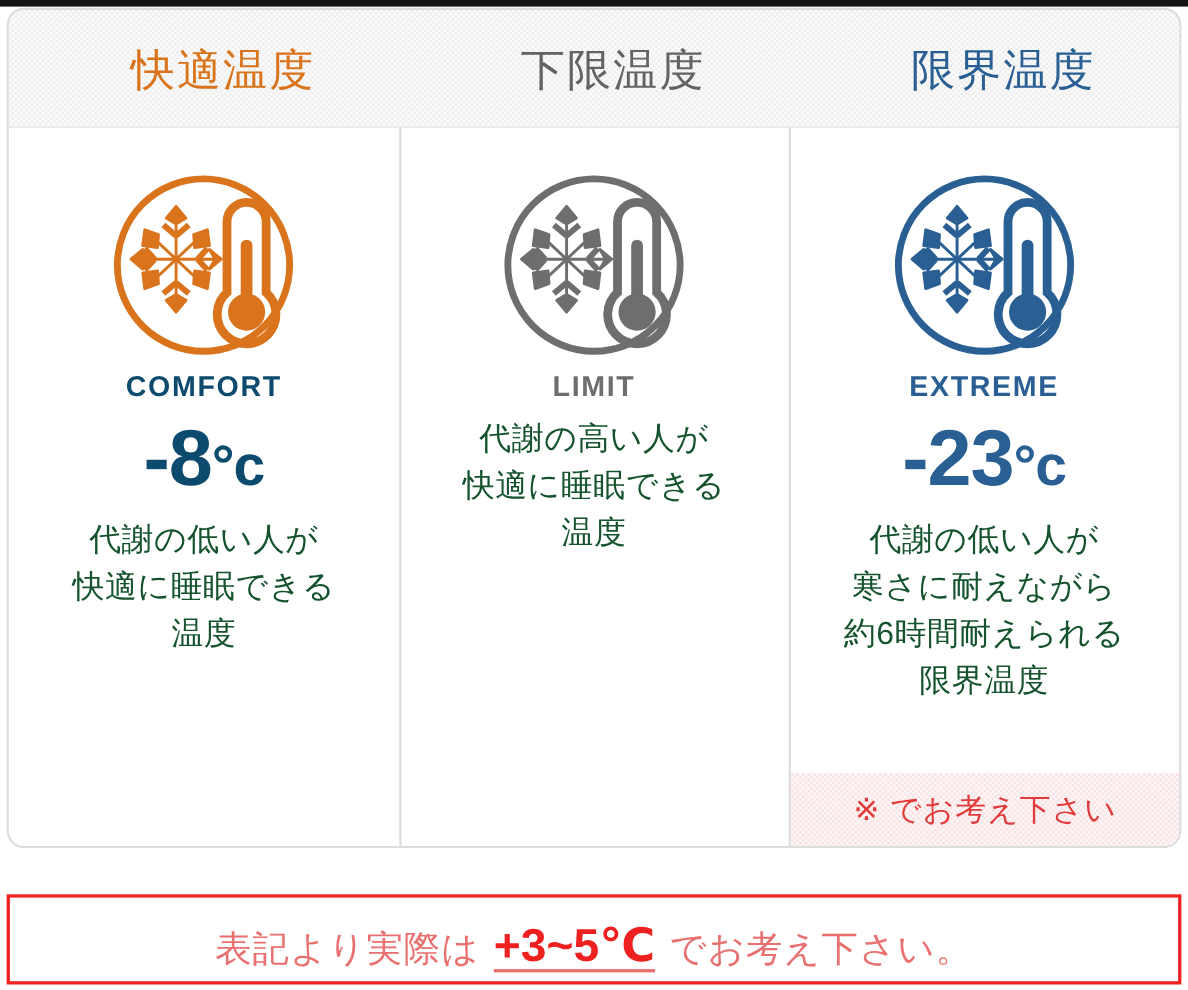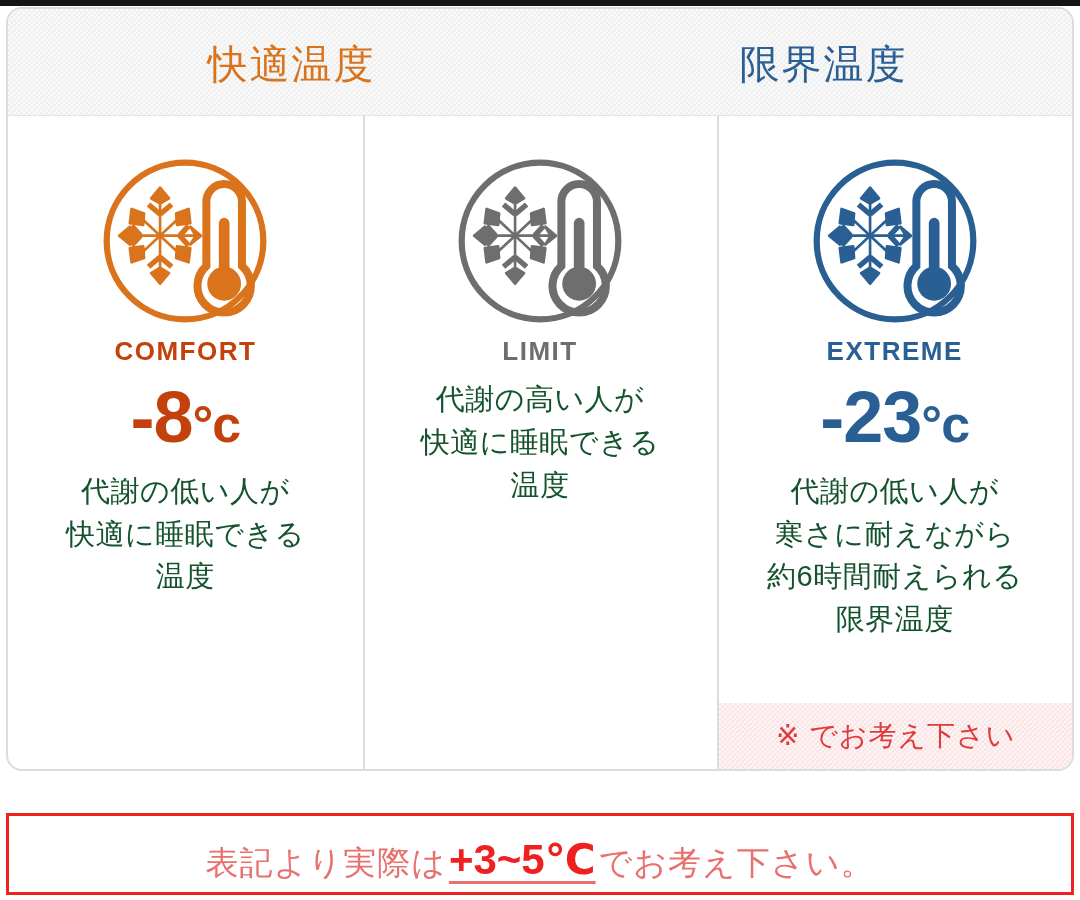--- a/index.html
+++ b/index.html
@@ -134,21 +134,21 @@
   .desc {
     margin-top: 14px;
     font-size: 29px;
     line-height: 1.48;
     text-align: center;
     color: #14532d;
     font-weight: 400;
     letter-spacing: 0.5px;
   }
 
-  .c1 .badge-label, .c1 .temp { color: #c2410c; }
+  .c1 .badge-label, .c1 .temp { color: #0c4a6e; }
   .c2 .badge-label, .c2 .temp { color: #6e6e6e; }
   .c3 .badge-label, .c3 .temp { color: #2a5f94; }
 
   
   .warn-strip {
     position: absolute;
     left: 2px;
     right: 0;
     bottom: 0;
     height: 66px;
@@ -180,20 +180,21 @@
     justify-content: center;
   }
 
   .banner-text {
     font-size: 33px;
     color: #e8706f;
     letter-spacing: 1px;
     white-space: nowrap;
     display: flex;
     align-items: baseline;
+    gap: 10px;
   }
   .banner-text .hi {
     color: #ee2020;
     font-size: 42px;
     font-weight: 700;
     text-decoration: underline;
     text-decoration-color: #e8706f;
     text-decoration-thickness: 3px;
     text-underline-offset: 7px;
     letter-spacing: 0;
@@ -205,20 +206,21 @@
 <body>
 
 <div id="page">
 
   <div class="top-strip"></div>
 
   <div class="card">
 
     <div class="head-row checker">
       <div class="head-cell c1">快適温度</div>
+      <div class="head-cell c2">下限温度</div>
       <div class="head-cell c3">限界温度</div>
     </div>
 
     <div class="body-row">
 
       <div class="col c1">
         <div class="icon-wrap">
           <svg viewBox="0 0 200 200" xmlns="http://www.w3.org/2000/svg">
             <circle cx="100" cy="100" r="88" fill="none" stroke="#d9741d" stroke-width="7"></circle>
             <g fill="#d9741d" stroke="#d9741d" stroke-width="3" stroke-linejoin="round">

